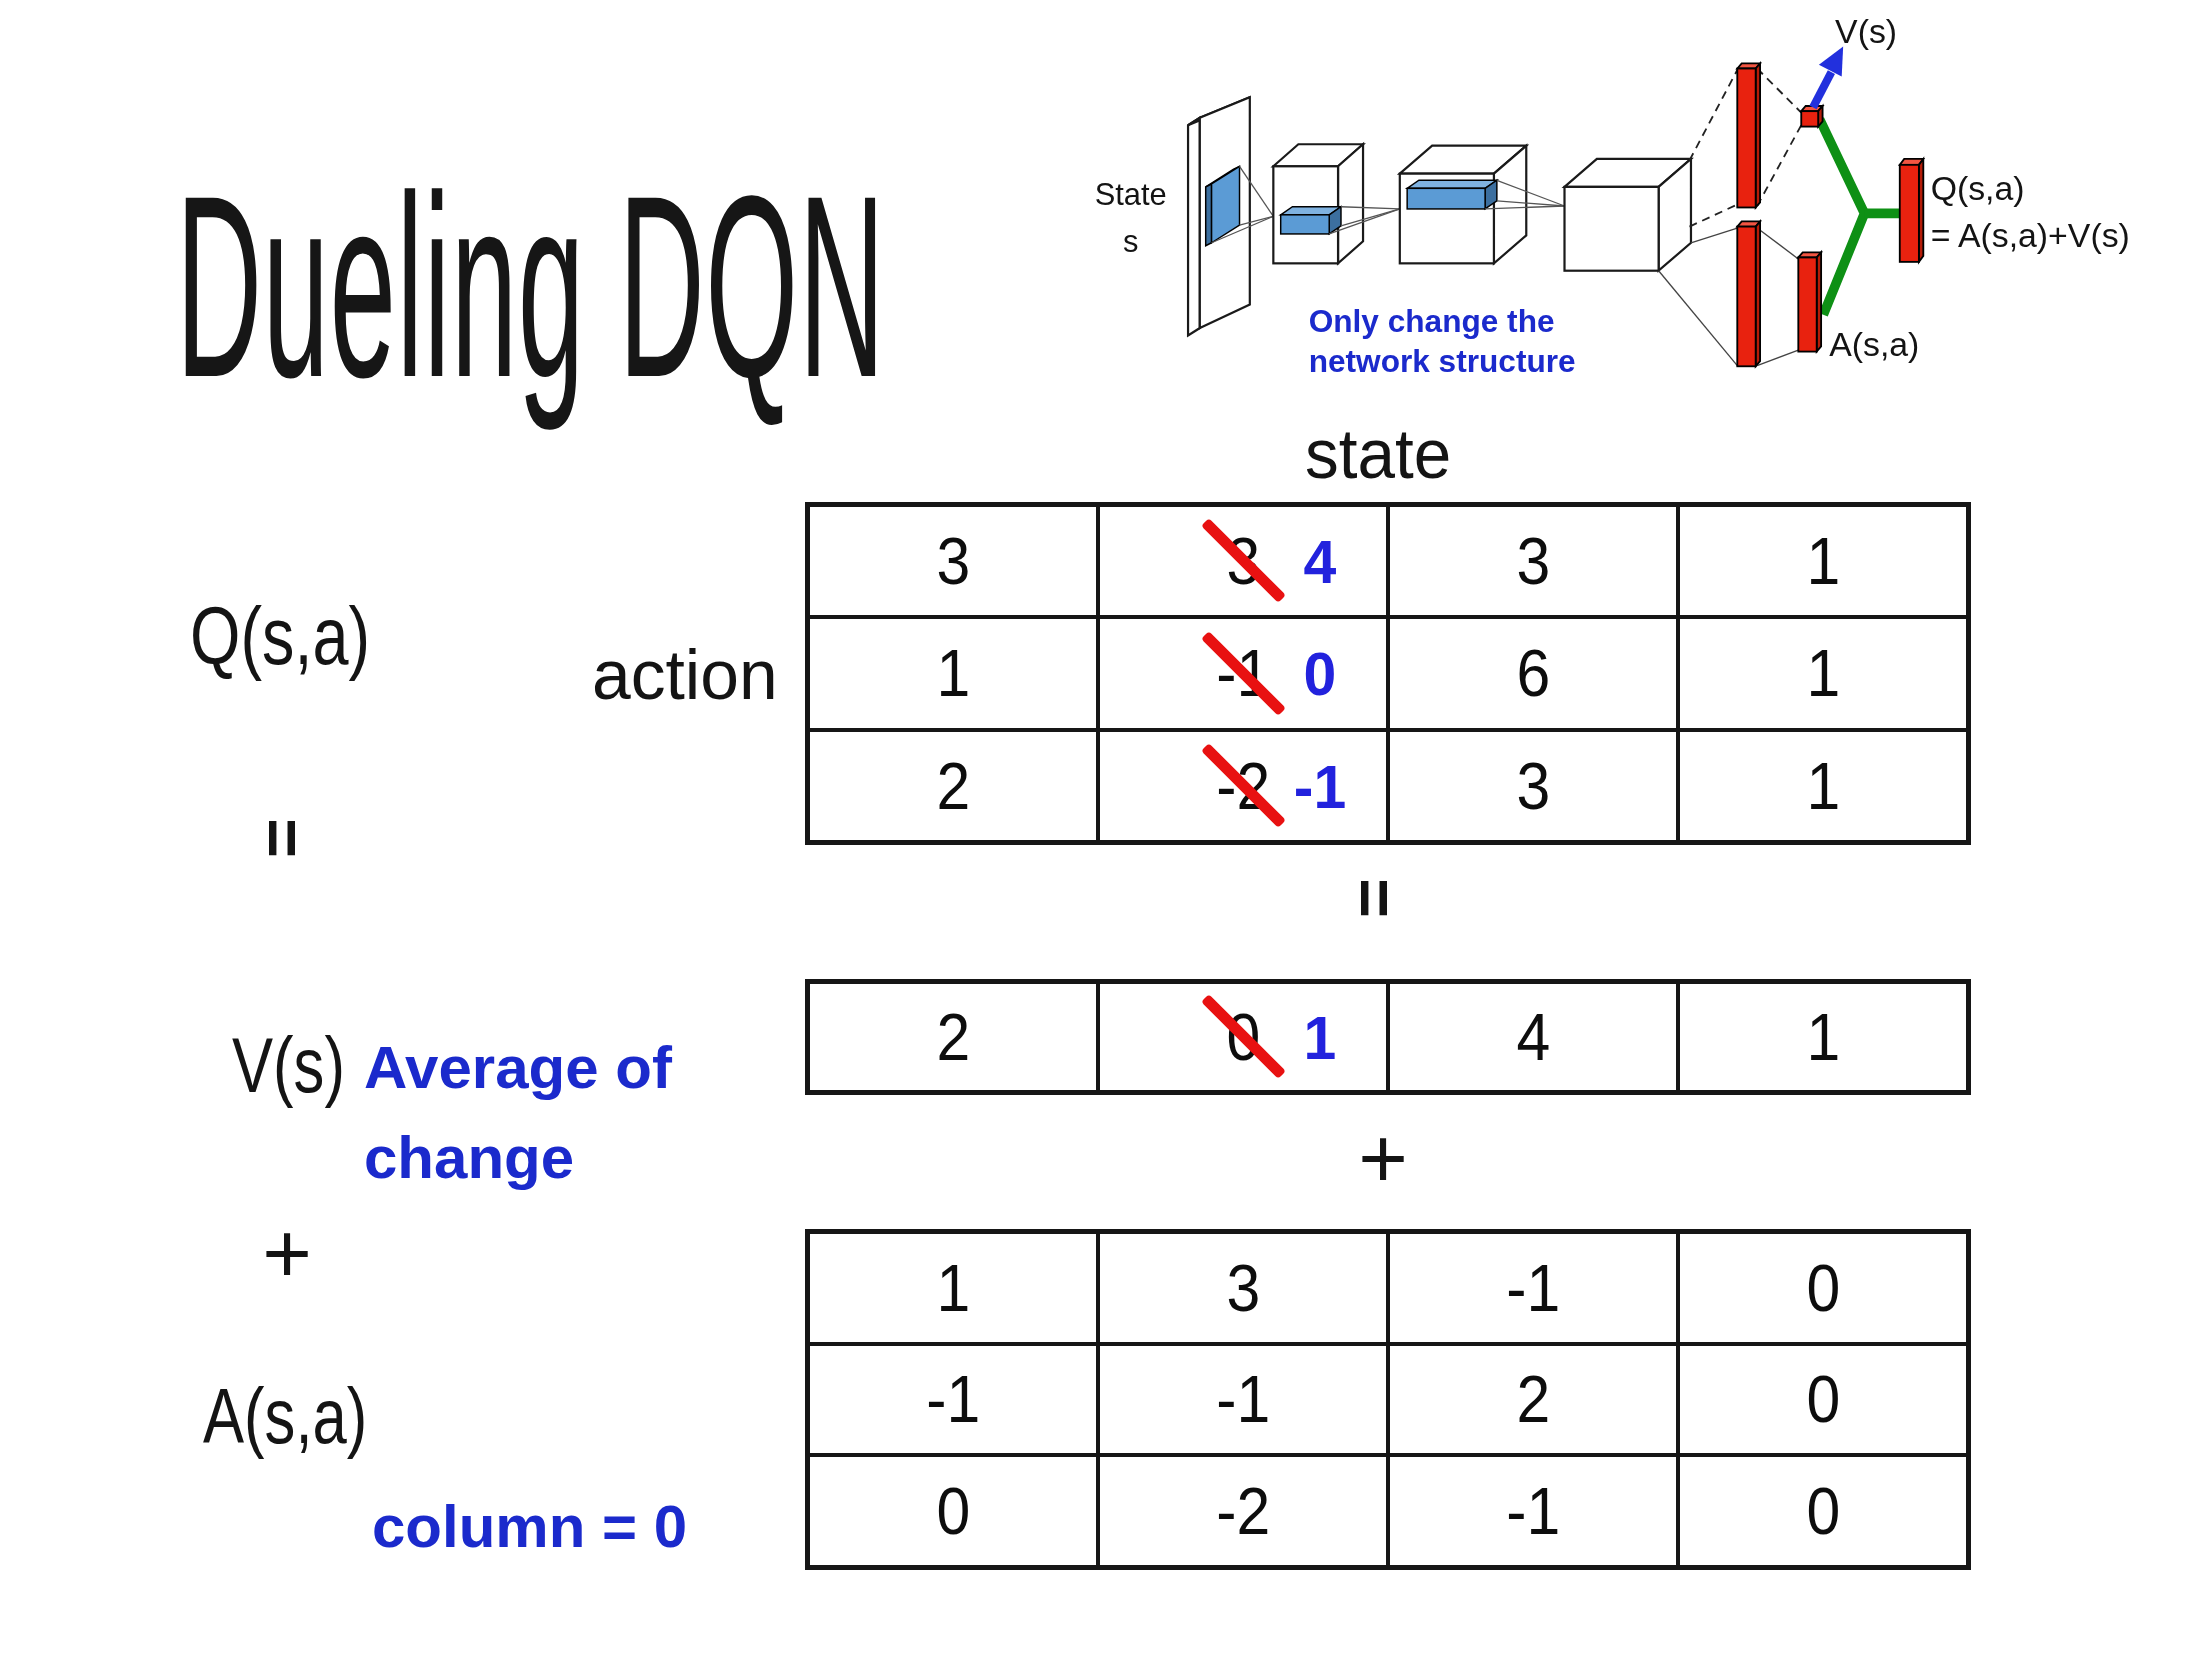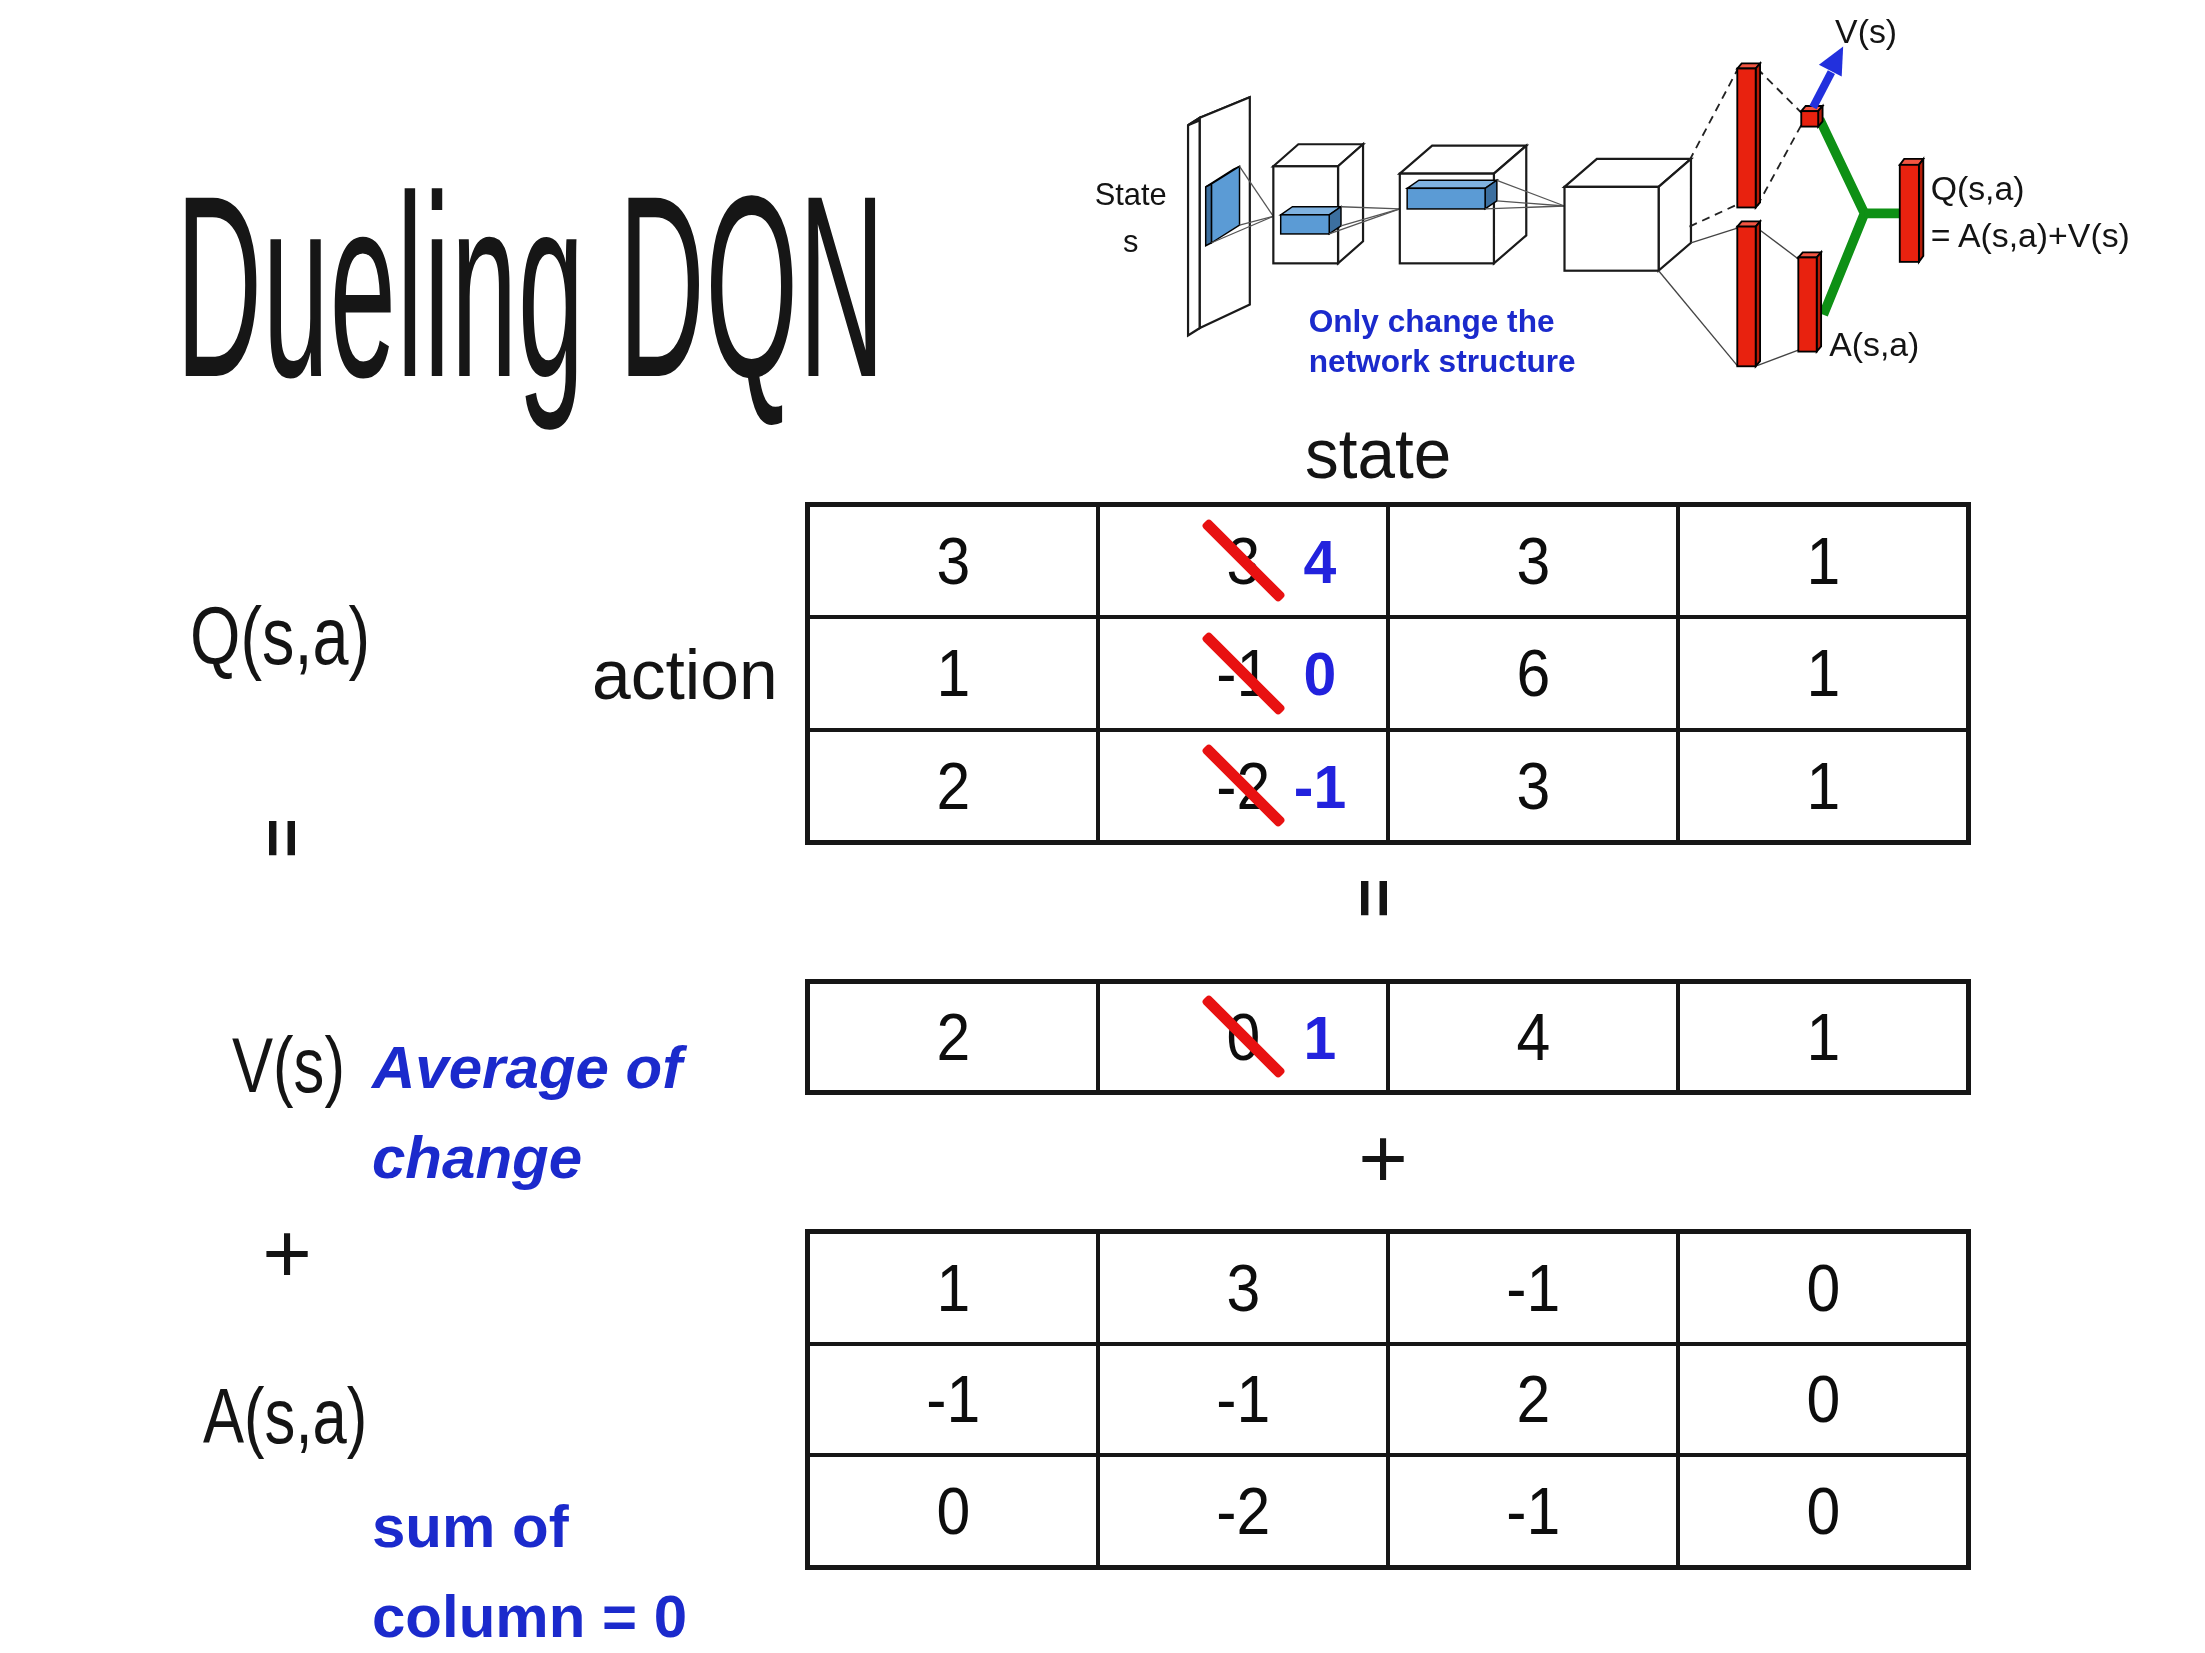--- a/index.html
+++ b/index.html
@@ -27,21 +27,21 @@
   .op{white-space:nowrap; color:#141414;}
   .eq{font-size:68px; font-weight:700;}
   .eq-left  {left:283px;  top:838px; transform:translate(-50%,-50%) rotate(90deg);}
   .eq-center{left:1375px; top:898px; transform:translate(-50%,-50%) rotate(90deg);}
   .plus{font-size:85px; font-weight:400;}
   .plus-left  {left:287px;  top:1254px; transform:translate(-50%,-50%);}
   .plus-center{left:1383px; top:1159px; transform:translate(-50%,-50%);}
 
   
   .bluenote{font-size:60px; font-weight:700; line-height:90px; white-space:nowrap;}
-  .note-avg{left:372px; top:1023px;font-style:italic;}
+  .note-avg{left:364px; top:1023px;}
   .note-sum{left:372px; top:1482px;}
 
   
   .tbl{position:absolute; display:grid; border:3.7px solid #161616; background:#fff;}
   #qtable{left:805px; top:502px;  width:1160px; height:337px;
           grid-template-rows:repeat(3,1fr); grid-template-columns:repeat(4,1fr);}
   #vtable{left:805px; top:979px; width:1160px; height:110px;
           grid-template-rows:1fr; grid-template-columns:repeat(4,1fr);}
   #atable{left:805px; top:1229px; width:1160px; height:335px;
           grid-template-rows:repeat(3,1fr); grid-template-columns:repeat(4,1fr);}
@@ -193,21 +193,20 @@
   <div class="abs op eq eq-left">=</div>
   <div class="abs biglbl lbl-v">V(s)</div>
   <div class="abs op plus plus-left">+</div>
   <div class="abs biglbl lbl-a">A(s,a)</div>
 
   <div class="abs bluenote note-avg" style="color:#1b2acc;">
     <div>Average of</div>
     <div>change</div>
   </div>
   <div class="abs bluenote note-sum" style="color:#1b2acc;">
-    <div>sum of</div>
     <div>column = 0</div>
   </div>
 
   <div class="abs op eq eq-center">=</div>
   <div class="abs op plus plus-center">+</div>
 
   <div id="qtable" class="tbl">
     <div class="cell">
         <span class="num">3</span>
       </div>

